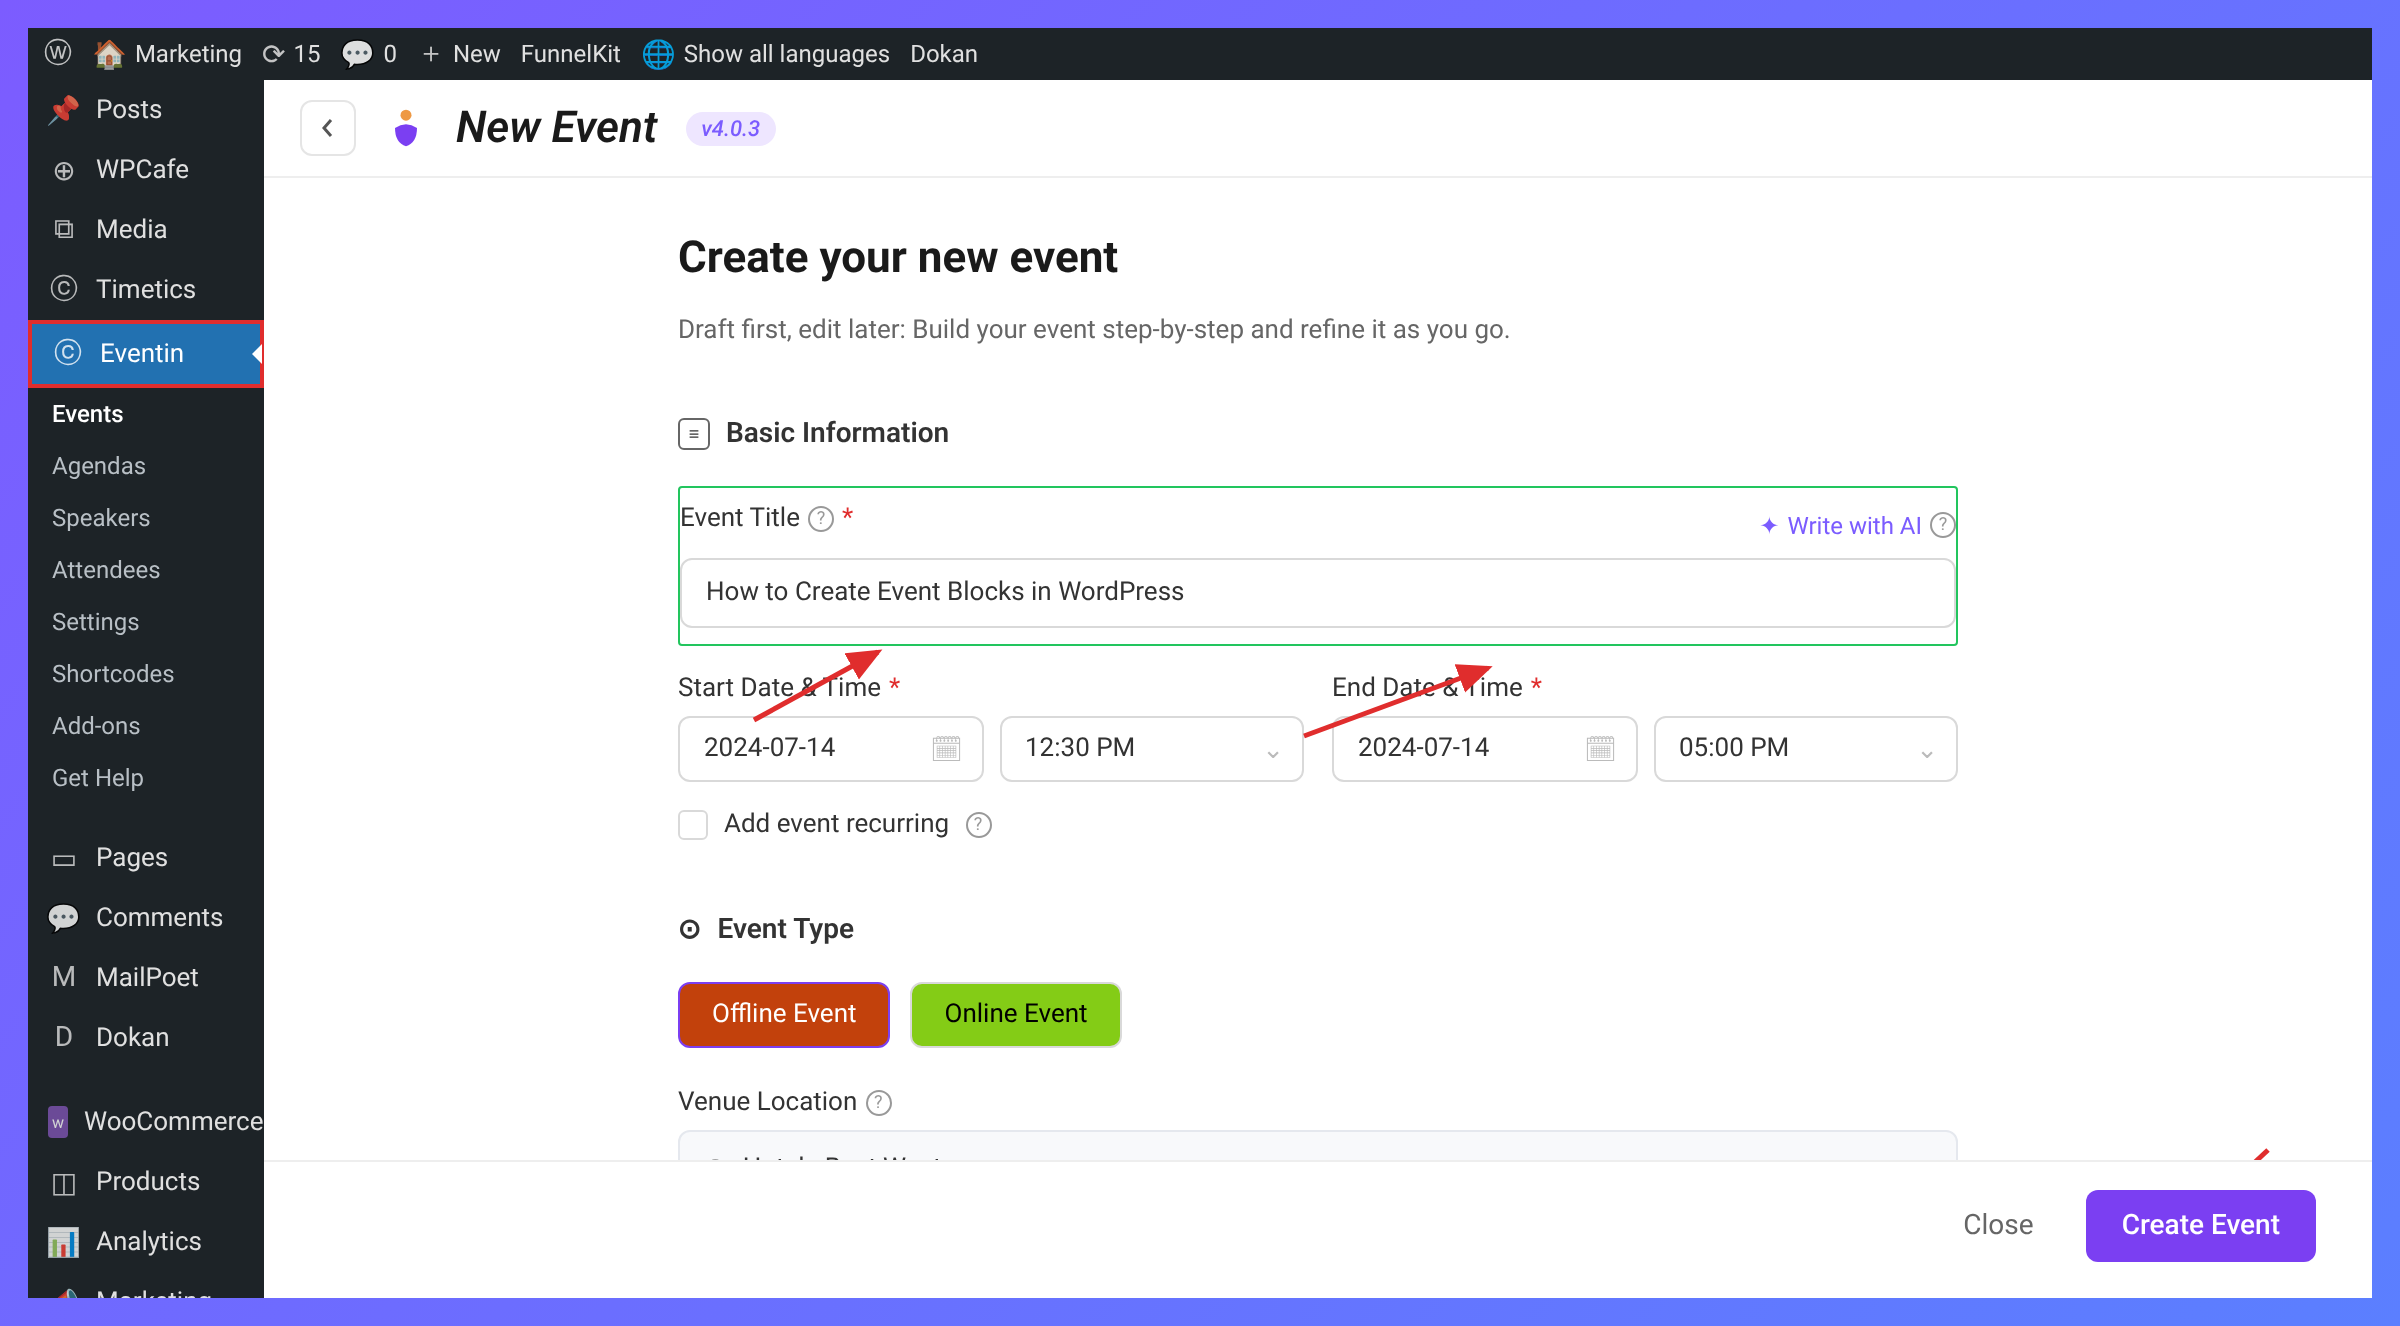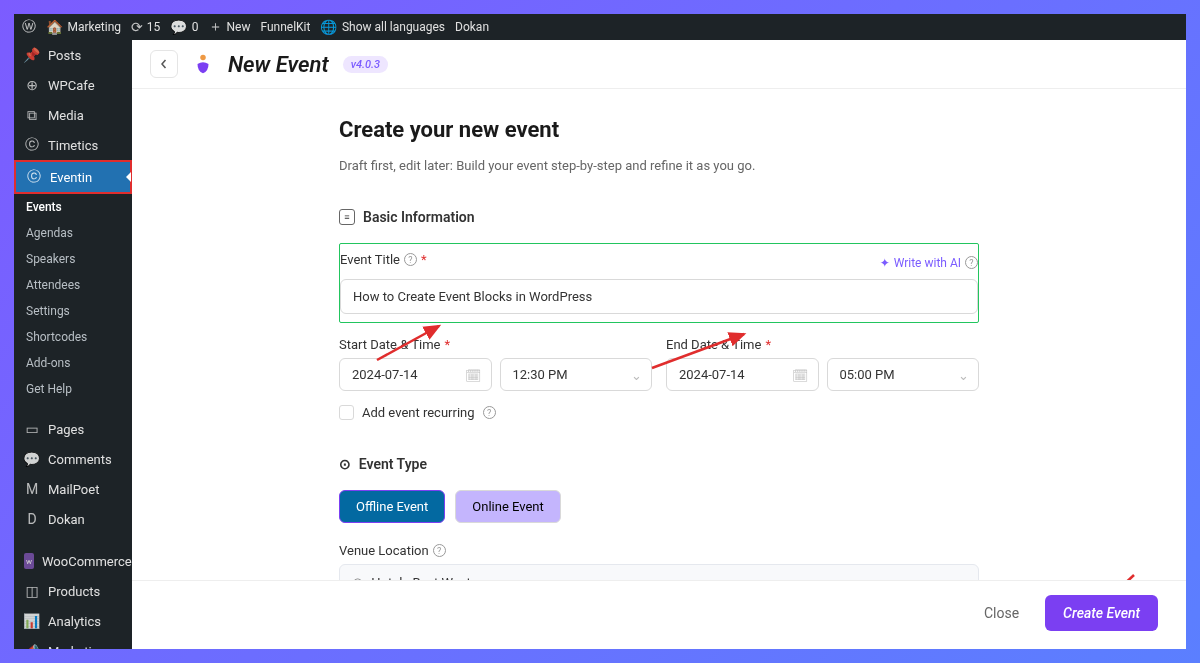--- a/index.html
+++ b/index.html
@@ -39,26 +39,26 @@
 .input, .select-like, .date-input { width: 100%; border: 1px solid #d9d9d9; border-radius: 6px; padding: 9px 12px; font-size: 13px; color: #333; background: #fff; }
 .date-row { display: flex; gap: 14px; }
 .date-col { flex: 1; }
 .date-pair { display: flex; gap: 8px; }
 .date-input { flex: 1; padding: 8px 30px 8px 12px; position: relative; }
 .date-wrap { position: relative; flex: 1; }
 .date-suffix { position: absolute; right: 10px; top: 50%; transform: translateY(-50%); color: #bbb; font-size: 13px; pointer-events: none; }
 .checkbox-row { display: flex; align-items: center; gap: 8px; font-size: 13px; color: #333; margin-top: 4px; }
 .checkbox { width: 15px; height: 15px; border: 1px solid #d9d9d9; border-radius: 3px; cursor: pointer; }
 .event-type-btns { display: flex; gap: 10px; margin-top: 10px; }
-.type-btn { padding: 8px 16px; border-radius: 6px; font-size: 13px; cursor: pointer; border: 1px solid #d9d9d9; background: #c4b5fd; }
-.type-btn.active { background: #0369a1; color: #fff; border-color: #7b3ff2; }
+.type-btn { padding: 8px 16px; border-radius: 6px; font-size: 13px; cursor: pointer; border: 1px solid #d9d9d9; background: #84cc16; }
+.type-btn.active { background: #c2410c; color: #fff; border-color: #7b3ff2; }
 .venue-input { background: #f8f9fb; border: 1px solid #e5e8ee; border-radius: 6px; padding: 10px 12px; font-size: 13px; color: #333; display: flex; align-items: center; gap: 8px; }
 .footer { position: absolute; bottom: 4px; left: 118px; right: 0; border-top: 1px solid #eee; padding: 14px 28px; background: #fff; display: flex; justify-content: flex-end; gap: 14px; align-items: center; }
 .btn-close { background: none; border: none; color: #666; font-size: 14px; cursor: pointer; padding: 8px 12px; }
-.btn-primary { background: #7b3ff2; color: #fff; border: none; padding: 10px 18px; border-radius: 6px; font-size: 14px; font-weight: 500; cursor: pointer; font-style: italic; }
+.btn-primary { background: #7b3ff2; color: #fff; border: none; padding: 10px 18px; border-radius: 6px; font-size: 14px; font-weight: 500; cursor: pointer; }
 .arrow { position: absolute; pointer-events: none; }
 .arrow svg { overflow: visible; }
 </style>
 </head>
 <body>
 
 <div class="viewport">
   <div class="topbar">
     <span class="topbar-item">
         <span class="topbar-icon">ⓦ</span>

